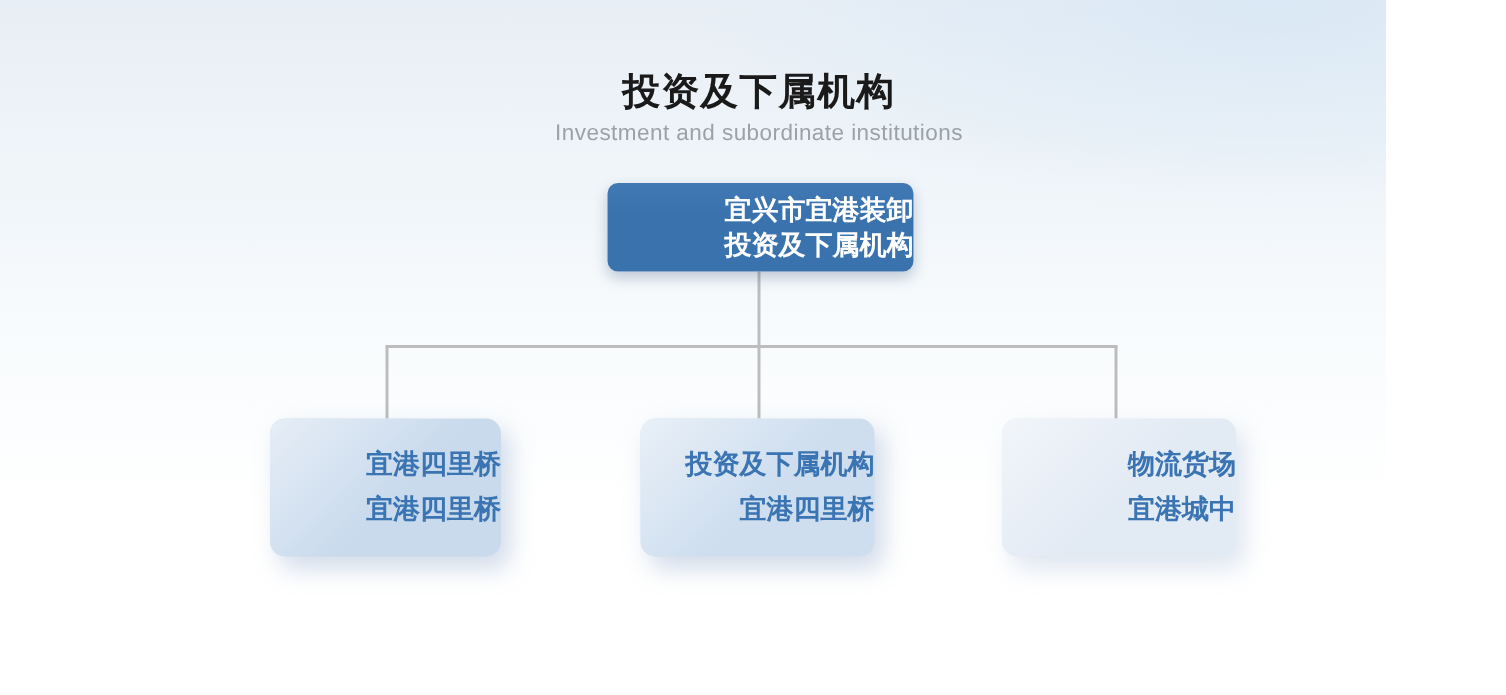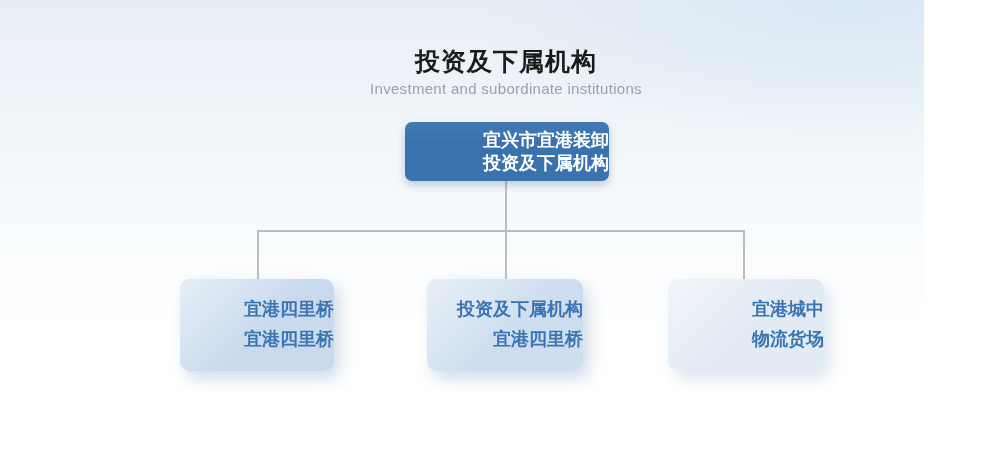--- a/index.html
+++ b/index.html
@@ -118,17 +118,17 @@
     <div class="label-line">宜港四里桥</div>
     <div class="label-line">宜港四里桥</div>
   </div>
 
   <div class="node child-node child-2">
     <div class="label-line">投资及下属机构</div>
     <div class="label-line">宜港四里桥</div>
   </div>
 
   <div class="node child-node child-3">
+    <div class="label-line">物流货场</div>
     <div class="label-line">宜港城中</div>
-    <div class="label-line">物流货场</div>
   </div>
 
 </div>
 
 </body></html>

